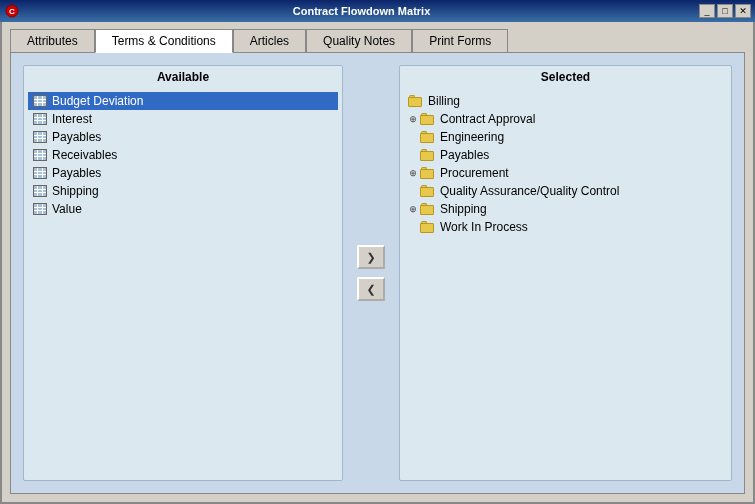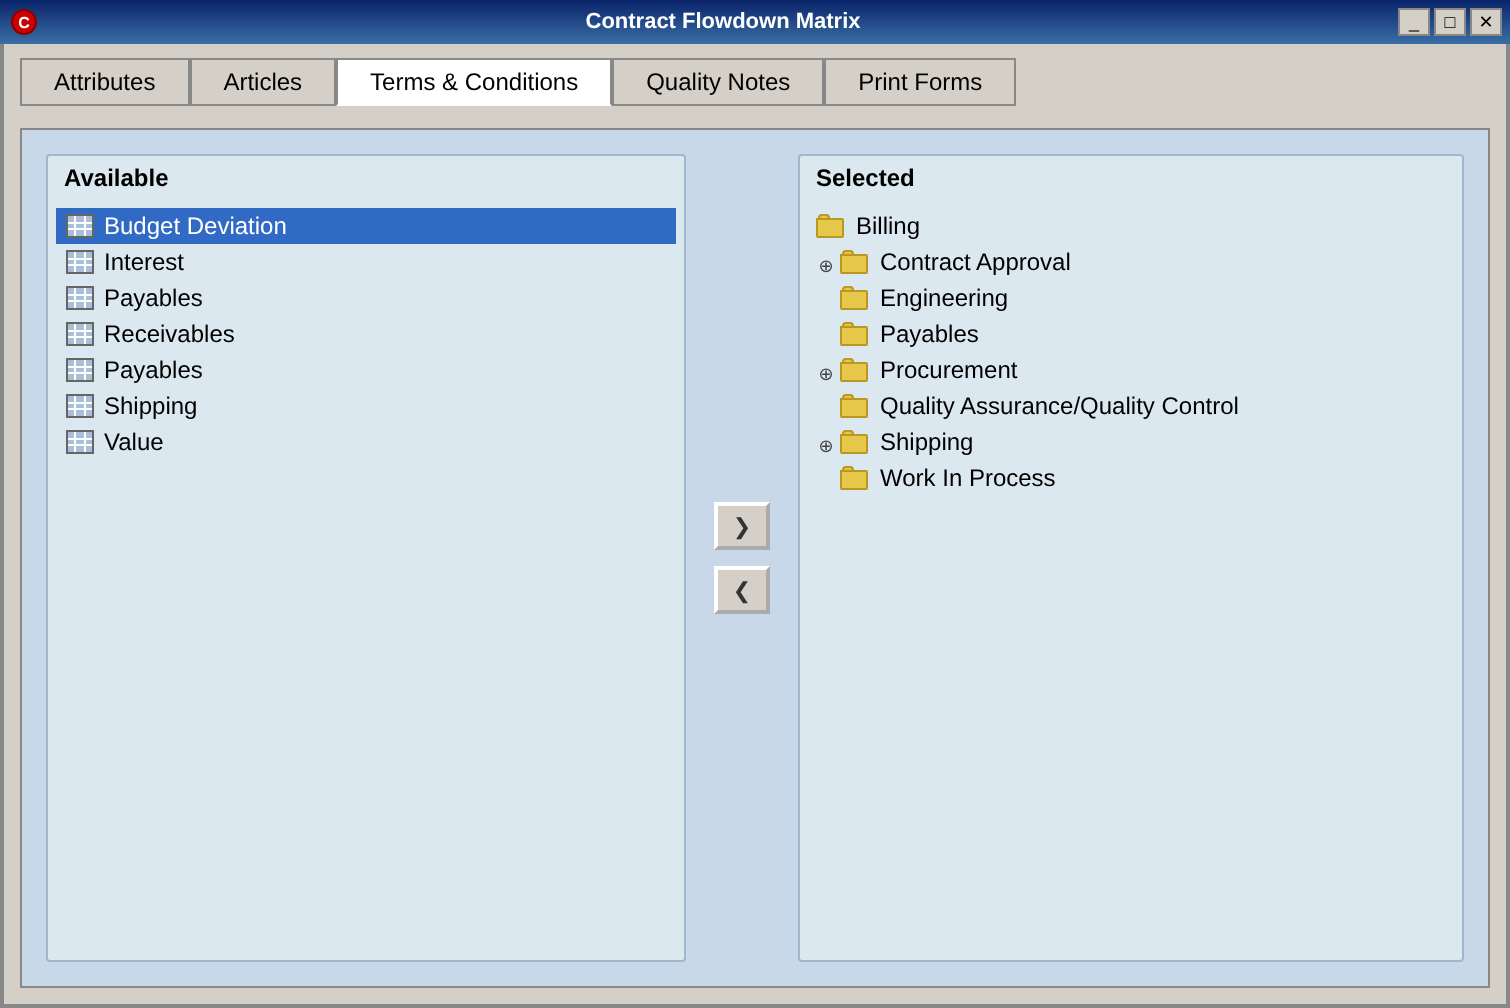--- a/index.html
+++ b/index.html
@@ -54,21 +54,20 @@
     }
 
     
     .window {
       background: #d4d0c8;
       border: 2px solid #888;
       border-top: none;
       height: calc(504px - 22px);
       display: flex;
       flex-direction: column;
-      gap: 12px;
     }
 
     
     .tab-bar {
       display: flex;
       flex-direction: row;
       padding: 6px 8px 0 8px;
       gap: 0;
       background: #d4d0c8;
     }
@@ -128,30 +127,31 @@
     }
     .panel-right {
       flex: 1;
     }
 
     .panel-header {
       padding: 4px 8px;
       font-weight: bold;
       font-size: 12px;
       color: #000;
+      text-align: center;
     }
 
     .panel-list {
       padding: 4px;
       flex: 1;
     }
 
     .list-item {
       display: flex;
-      align-items: flex-end;
+      align-items: center;
       padding: 2px 4px;
       cursor: pointer;
       font-size: 12px;
       color: #000;
     }
     .list-item.selected {
       background: #316ac5;
       color: white;
     }
 
@@ -261,22 +261,22 @@
     <div class="title-bar-btn">_</div>
     <div class="title-bar-btn">□</div>
     <div class="title-bar-btn">✕</div>
   </div>
 </div>
 
 <div class="window">
 
   <div class="tab-bar">
     <div class="tab">Attributes</div>
+    <div class="tab active">Terms &amp; Conditions</div>
     <div class="tab">Articles</div>
-    <div class="tab active">Terms &amp; Conditions</div>
     <div class="tab">Quality Notes</div>
     <div class="tab">Print Forms</div>
   </div>
 
   <div class="content">
     <div class="panels">
 
       <div class="panel panel-left">
         <div class="panel-header">Available</div>
         <div class="panel-list">

